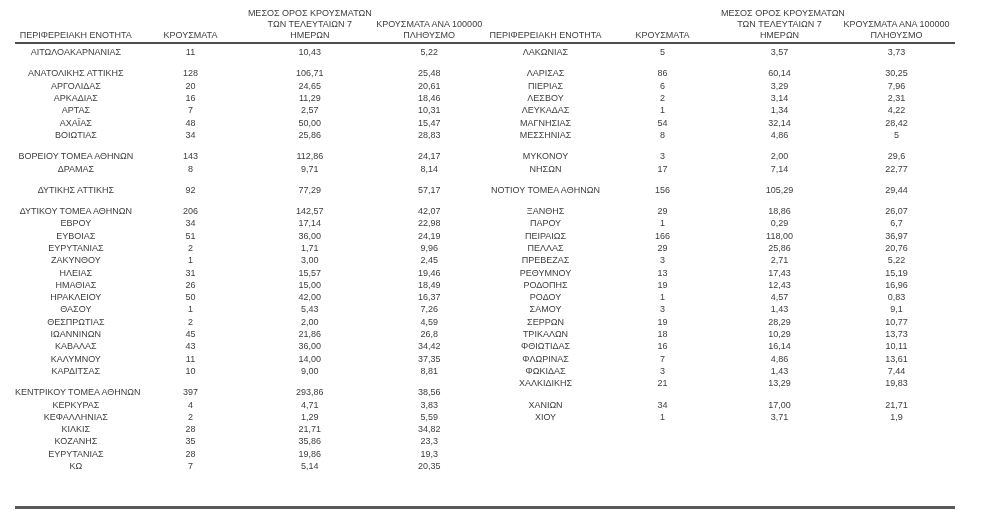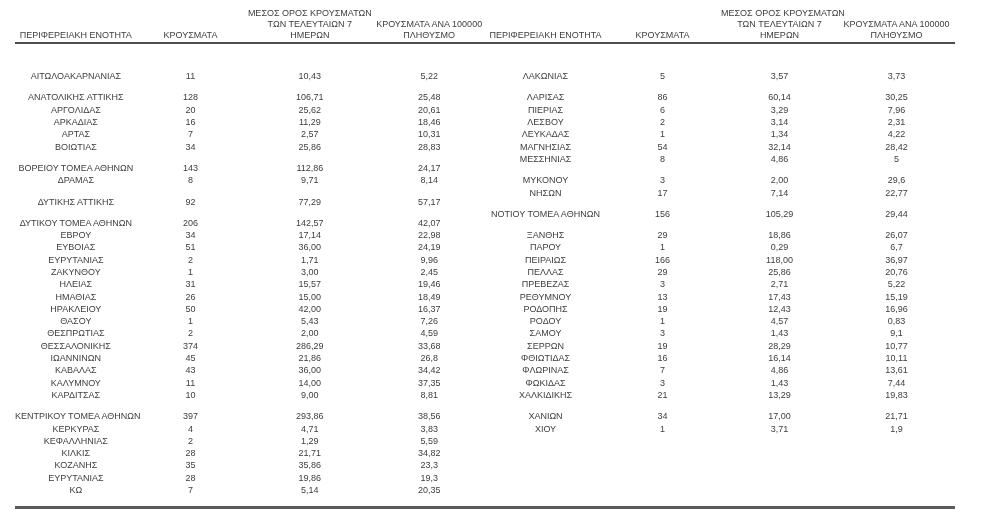--- a/index.html
+++ b/index.html
@@ -25,21 +25,21 @@
   }
   #table-1 .hdr { grid-template-columns: 25% 25% 25% 25%; }
   .hdr-cell { text-align: center; padding-bottom: 7px; }
   .hdr-line {
     font-size: 9px;
     line-height: 11px;
     white-space: nowrap;
     color: #3d3d3d;
   }
 
-  .rows { padding-top: 28px; }
+  .rows { padding-top: 4px; }
   .group + .group { margin-top: 9px; }
   .row {
     display: grid;
     grid-template-columns: 26% 23% 28% 23%;
     height: 12.3px;
     align-items: center;
   }
   #table-1 .row { grid-template-columns: 25% 25% 25% 25%; }
   .cell {
     text-align: center;
@@ -87,36 +87,42 @@
         <div class="group">
           <div class="row">
             <div class="cell">ΑΝΑΤΟΛΙΚΗΣ ΑΤΤΙΚΗΣ</div>
             <div class="cell">128</div>
             <div class="cell">106,71</div>
             <div class="cell">25,48</div>
           </div>
           <div class="row">
             <div class="cell">ΑΡΓΟΛΙΔΑΣ</div>
             <div class="cell">20</div>
-            <div class="cell">25,62</div>
+            <div class="cell">24,65</div>
             <div class="cell">20,61</div>
           </div>
           <div class="row">
             <div class="cell">ΑΡΚΑΔΙΑΣ</div>
             <div class="cell">16</div>
             <div class="cell">11,29</div>
             <div class="cell">18,46</div>
           </div>
           <div class="row">
             <div class="cell">ΑΡΤΑΣ</div>
             <div class="cell">7</div>
             <div class="cell">2,57</div>
             <div class="cell">10,31</div>
           </div>
           <div class="row">
+            <div class="cell">ΑΧΑΪΑΣ</div>
+            <div class="cell">48</div>
+            <div class="cell">50,00</div>
+            <div class="cell">15,47</div>
+          </div>
+          <div class="row">
             <div class="cell">ΒΟΙΩΤΙΑΣ</div>
             <div class="cell">34</div>
             <div class="cell">25,86</div>
             <div class="cell">28,83</div>
           </div>
         </div>
         <div class="group">
           <div class="row">
             <div class="cell">ΒΟΡΕΙΟΥ ΤΟΜΕΑ ΑΘΗΝΩΝ</div>
             <div class="cell">143</div>
@@ -193,26 +199,20 @@
             <div class="cell">5,43</div>
             <div class="cell">7,26</div>
           </div>
           <div class="row">
             <div class="cell">ΘΕΣΠΡΩΤΙΑΣ</div>
             <div class="cell">2</div>
             <div class="cell">2,00</div>
             <div class="cell">4,59</div>
           </div>
           <div class="row">
-            <div class="cell">ΘΕΣΣΑΛΟΝΙΚΗΣ</div>
-            <div class="cell">374</div>
-            <div class="cell">286,29</div>
-            <div class="cell">33,68</div>
-          </div>
-          <div class="row">
             <div class="cell">ΙΩΑΝΝΙΝΩΝ</div>
             <div class="cell">45</div>
             <div class="cell">21,86</div>
             <div class="cell">26,8</div>
           </div>
           <div class="row">
             <div class="cell">ΚΑΒΑΛΑΣ</div>
             <div class="cell">43</div>
             <div class="cell">36,00</div>
             <div class="cell">34,42</div>
@@ -416,20 +416,26 @@
             <div class="cell">ΣΑΜΟΥ</div>
             <div class="cell">3</div>
             <div class="cell">1,43</div>
             <div class="cell">9,1</div>
           </div>
           <div class="row">
             <div class="cell">ΣΕΡΡΩΝ</div>
             <div class="cell">19</div>
             <div class="cell">28,29</div>
             <div class="cell">10,77</div>
+          </div>
+          <div class="row">
+            <div class="cell">ΤΡΙΚΑΛΩΝ</div>
+            <div class="cell">18</div>
+            <div class="cell">10,29</div>
+            <div class="cell">13,73</div>
           </div>
           <div class="row">
             <div class="cell">ΦΘΙΩΤΙΔΑΣ</div>
             <div class="cell">16</div>
             <div class="cell">16,14</div>
             <div class="cell">10,11</div>
           </div>
           <div class="row">
             <div class="cell">ΦΛΩΡΙΝΑΣ</div>
             <div class="cell">7</div>

